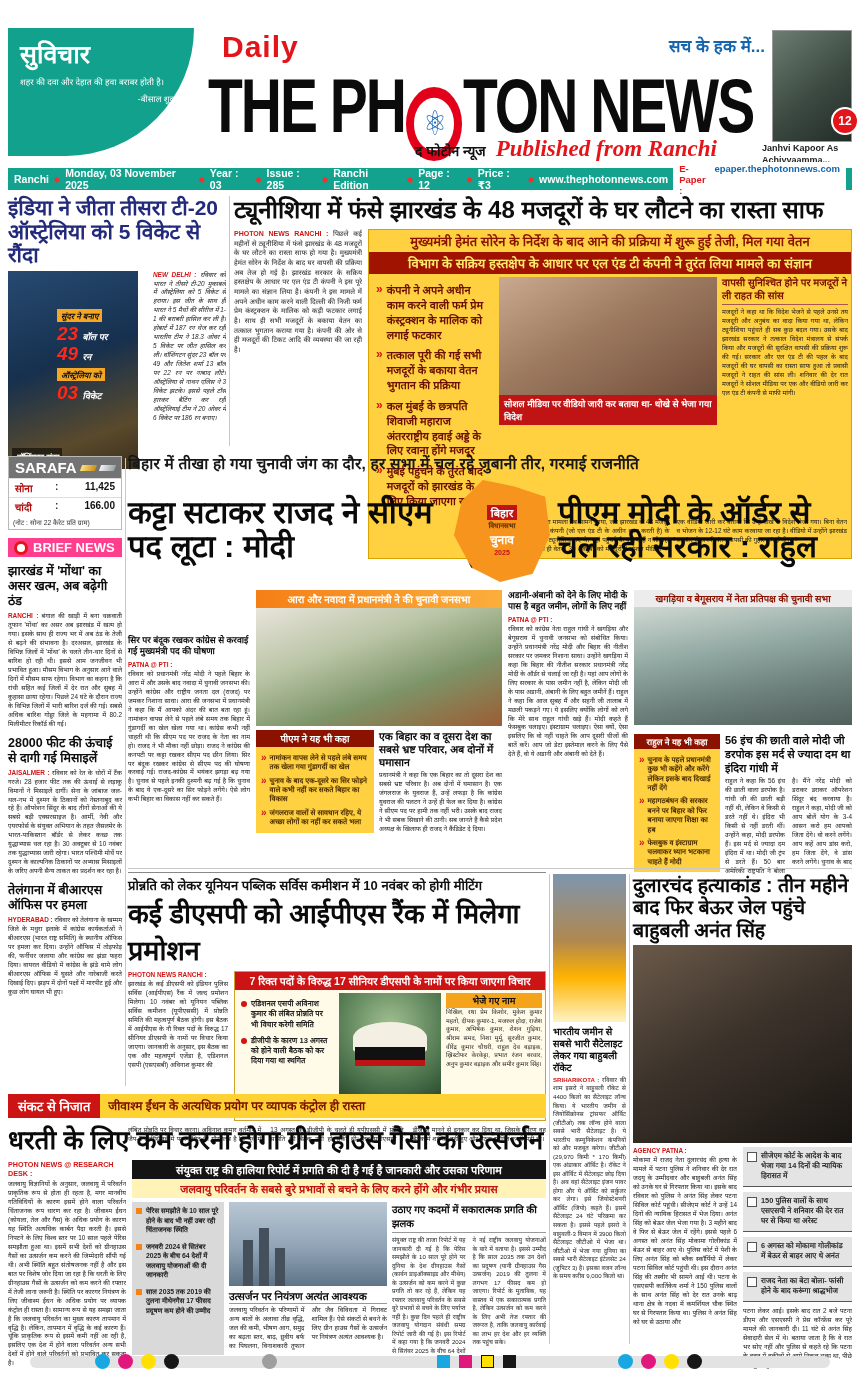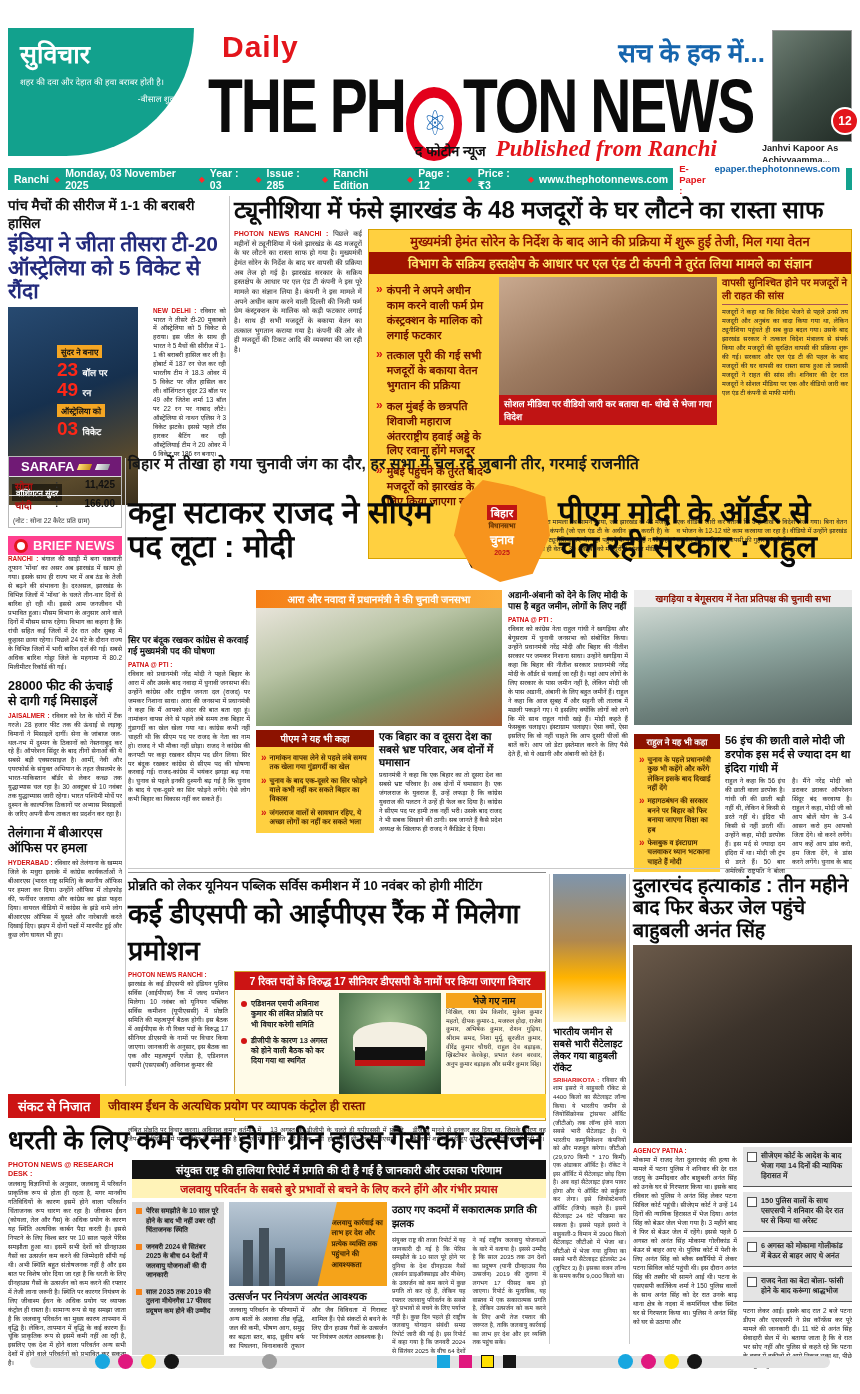--- a/index.html
+++ b/index.html
@@ -12,21 +12,21 @@
   .body-xs{font-size:6.4px;line-height:1.4;color:#1c1c1c;}
 
   
   .suvichar{background:#12a18d;color:#fff;border-radius:0 0 150px 0;padding:8px 14px 10px 12px;}
   .suvichar .t{font-size:25px;font-weight:bold;}
   .suvichar .q{font-size:8.5px;line-height:1.5;margin-top:6px;}
   .suvichar .a{font-size:8.5px;text-align:right;margin-top:4px;}
   .daily{color:#e3151b;font-size:30px;font-weight:bold;letter-spacing:1px;}
   .main-title{font-size:57px;font-weight:900;letter-spacing:-2px;color:#0b0b0b;white-space:nowrap;transform:scale(1.0,1.32);transform-origin:left top;}
   .atom{display:inline-flex;width:40px;height:40px;border:8px solid #e3001b;border-radius:50%;align-items:center;justify-content:center;color:#1464b4;font-size:26px;vertical-align:-2px;margin:0 1px;background:#fff;}
-  .tagline-top{color:#1565ad;font-size:26px;font-weight:bold;}
+  .tagline-top{color:#1565ad;font-size:17px;font-weight:bold;}
   .hindi-name{font-size:14px;font-weight:bold;color:#111;}
   .pub-from{color:#e3151b;font-size:23px;font-weight:bold;font-style:italic;font-family:"Liberation Serif","DejaVu Serif",serif;}
   .mast-photo{background:linear-gradient(140deg,#6d7d72 0%,#3c4a42 55%,#222c26 100%);border:1px solid #999;}
   .badge12{position:absolute;right:-8px;bottom:6px;width:24px;height:24px;border-radius:50%;background:#e3151b;color:#fff;font-size:12px;font-weight:bold;display:flex;align-items:center;justify-content:center;border:2px solid #fff;}
   .mast-cap{font-size:9px;font-weight:bold;line-height:1.3;color:#222;}
 
   .infobar{background:#13a28e;color:#fff;display:flex;align-items:center;font-size:10.5px;font-weight:bold;padding:0 6px;gap:5px;}
   .infobar .sep{color:#ff2a2a;font-size:8px;}
   .epaper{margin-left:auto;background:#fff;border-radius:2px;padding:1px 6px;font-size:9.5px;display:flex;gap:4px;}
   .epaper .l{color:#e3151b;font-weight:bold;}
@@ -36,21 +36,21 @@
   .kicker{font-size:13.5px;font-weight:800;color:#0d0d0d;}
   .cricket-head{font-size:21px;font-weight:900;color:#232a7c;line-height:1.12;}
   .cricket-photo{position:relative;background:linear-gradient(160deg,#274a71 0%,#16304e 45%,#5a4a2c 80%,#3a2f1c 100%);}
   .chip{background:#f5a623;color:#111;font-size:8px;font-weight:bold;padding:1px 4px;display:inline-block;margin:2px 0;}
   .num{font-size:19px;font-weight:900;color:#ff2717;line-height:1;}
   .numlbl{color:#fff;font-size:9px;font-weight:bold;}
   .photo-cap{position:absolute;left:4px;bottom:4px;background:rgba(0,0,0,.55);color:#fff;font-size:8px;font-weight:bold;padding:3px 4px;}
 
   
   .sarafa{border:1px solid #b9b9b9;}
-  .sarafa-h{background:#701a75;color:#fff;font-weight:900;font-size:13px;padding:2px 12px;display:flex;align-items:center;gap:4px;}
+  .sarafa-h{background:#737373;color:#fff;font-weight:900;font-size:15px;padding:2px 6px;display:flex;align-items:center;gap:4px;}
   .gold-bar{width:16px;height:6px;background:linear-gradient(90deg,#ffe27a,#c78d1b);transform:skewX(-20deg);}
   .silver-bar{width:16px;height:6px;background:linear-gradient(90deg,#f3f3f3,#9aa0a6);transform:skewX(-20deg);}
   .sarafa-row{display:flex;font-size:10px;font-weight:bold;padding:2px 6px;border-top:1px solid #ddd;}
   .sarafa-row .l{color:#b01010;width:40px;}
   .sarafa-row .c{width:14px;color:#333;}
   .sarafa-row .v{margin-left:auto;color:#111;}
   .sarafa-note{font-size:6.8px;padding:2px 4px;color:#333;}
 
   .brief-h{background:#ff3f8e;color:#fff;font-weight:900;font-size:13px;padding:2px 6px;display:flex;align-items:center;gap:5px;}
   .brief-icon{width:14px;height:14px;border-radius:50%;background:#fff;border:3px solid #e3151b;box-sizing:border-box;}
@@ -184,23 +184,22 @@
     <span>Price : ₹3</span>
       <span class="sep">◆</span>
     <span>www.thephotonnews.com</span>
     <span class="epaper">
       <span class="l">E-Paper :</span>
       <span class="u">epaper.thephotonnews.com</span>
     </span>
   </div>
 
   <div class="abs" style="left:8px;top:196px;width:218px;">
-    <div class="kicker">पांच मैचों की सीरीज में 1-1 की बराबरी हासिल</div>
     <div class="cricket-head">इंडिया ने जीता तीसरा टी-20 ऑस्ट्रेलिया को 5 विकेट से रौंदा</div>
-    <div style="display:flex;gap:15px;margin-top:4px;">
+    <div style="display:flex;gap:15px;margin-top:4px;font-style:italic;">
       <div class="cricket-photo" style="width:130px;height:198px;flex:none;position:relative;">
         <div style="position:absolute;right:3px;top:34px;width:78px;text-align:left;">
           <span class="chip">सुंदर ने बनाए</span><br>
           <span class="num">23</span> <span class="numlbl">बॉल पर</span><br>
           <span class="num">49</span> <span class="numlbl">रन</span><br>
           <span class="chip">ऑस्ट्रेलिया को</span><br>
           <span class="num">03</span> <span class="numlbl">विकेट</span>
         </div>
         <div class="photo-cap">वॉशिंगटन सुंदर</div>
       </div>
@@ -230,20 +229,21 @@
       </div>
       <div class="sarafa-note">(नोट : सोना 22 कैरेट प्रति ग्राम)</div>
     </div>
 
     <div class="brief-h" style="margin-top:8px;">
       <span class="brief-icon"></span>
       <span>BRIEF NEWS</span>
     </div>
 
     <div>
+      <div class="brief-head">झारखंड में 'मोंथा' का असर खत्म, अब बढ़ेगी ठंड</div>
       <div class="body-xs j ov" style="max-height:172px;">
         <span class="dateline">RANCHI :</span>
         <span>बंगाल की खाड़ी में बना चक्रवाती तूफान 'मोंथा' का असर अब झारखंड में खत्म हो गया। इसके साथ ही राज्य भर में अब ठंड के तेजी से बढ़ने की संभावना है। दरअसल, झारखंड के विभिन्न जिलों में 'मोंथा' के चलते तीन-चार दिनों से बारिश हो रही थी। इससे आम जनजीवन भी प्रभावित हुआ। मौसम विभाग के अनुसार आने वाले दिनों में मौसम साफ रहेगा। विभाग का कहना है कि रांची सहित कई जिलों में देर रात और सुबह में कुहासा छाया रहेगा। पिछले 24 घंटे के दौरान राज्य के विभिन्न जिलों में भारी बारिश दर्ज की गई। सबसे अधिक बारिश गोड्डा जिले के महगामा में 80.2 मिलीमीटर रिकॉर्ड की गई।</span>
       </div>
     </div>
 
     <div>
       <div class="brief-head">28000 फीट की ऊंचाई से दागी गई मिसाइलें</div>
       <div class="body-xs j ov" style="max-height:168px;">
         <span class="dateline">JAISALMER :</span>
@@ -503,23 +503,20 @@
             <div class="cbullet">
                 <span class="sq"></span>
                 <span class="tx">साल 2035 तक 2019 की तुलना मीथेनगैस 17 फीसद प्रदूषण कम होने की उम्मीद</span>
               </div>
           </div>
           <div style="width:158px;flex:none;">
             <div class="factory" style="height:84px;">
               <div class="chimney" style="left:14px;height:46px;"></div>
               <div class="chimney" style="left:30px;height:58px;"></div>
               <div class="chimney" style="left:46px;height:38px;"></div>
-              <div class="fact-overlay">
-                  <span class="tx">जलवायु कार्रवाई का लाभ हर देश और प्रत्येक व्यक्ति तक पहुंचाने की आवश्यकता</span>
-                </div>
             </div>
             <div class="em-h">उत्सर्जन पर नियंत्रण अत्यंत आवश्यक</div>
             <div class="body-xs j ov two-col" style="max-height:72px;">जलवायु परिवर्तन के परिणामों में अन्य बातों के अलावा तीव्र वृद्धि, जल की कमी, भीषण आग, समुद्र का बढ़ता स्तर, बाढ़, ध्रुवीय बर्फ का पिघलना, विनाशकारी तूफान और जैव विविधता में गिरावट शामिल हैं। ऐसे संकटों से बचने के लिए ग्रीन हाउस गैसों के उत्सर्जन पर नियंत्रण अत्यंत आवश्यक है।</div>
           </div>
           <div style="flex:1;">
             <div class="prog-h">उठाए गए कदमों में सकारात्मक प्रगति की झलक</div>
             <div class="body-xs j ov two-col" style="max-height:158px;font-size:6.1px;">संयुक्त राष्ट्र की ताजा रिपोर्ट में यह जानकारी दी गई है कि पेरिस समझौते के 10 साल पूरे होने पर दुनिया के देश ग्रीनहाउस गैसों (कार्बन डाइऑक्साइड और मीथेन) के उत्सर्जन को कम करने में कुछ प्रगति तो कर रहे हैं, लेकिन यह रफ्तार जलवायु परिवर्तन के सबसे बुरे प्रभावों से बचने के लिए पर्याप्त नहीं है। कुछ दिन पहले ही राष्ट्रीय जलवायु योगदान संबंधी समग्र रिपोर्ट जारी की गई है। इस रिपोर्ट में कहा गया है कि जनवरी 2024 से सितंबर 2025 के बीच 64 देशों ने नई राष्ट्रीय जलवायु योजनाओं के बारे में बताया है। इससे उम्मीद है कि साल 2035 तक उन देशों का प्रदूषण (यानी ग्रीनहाउस गैस उत्सर्जन) 2019 की तुलना में लगभग 17 फीसद कम हो जाएगा। रिपोर्ट के मुताबिक, यह वास्तव में एक सकारात्मक प्रगति है, लेकिन उत्सर्जन को कम करने के लिए अभी तेज रफ्तार की जरूरत है, ताकि जलवायु कार्रवाई का लाभ हर देश और हर व्यक्ति तक पहुंच सके।</div>
           </div>
         </div>
       </div>

